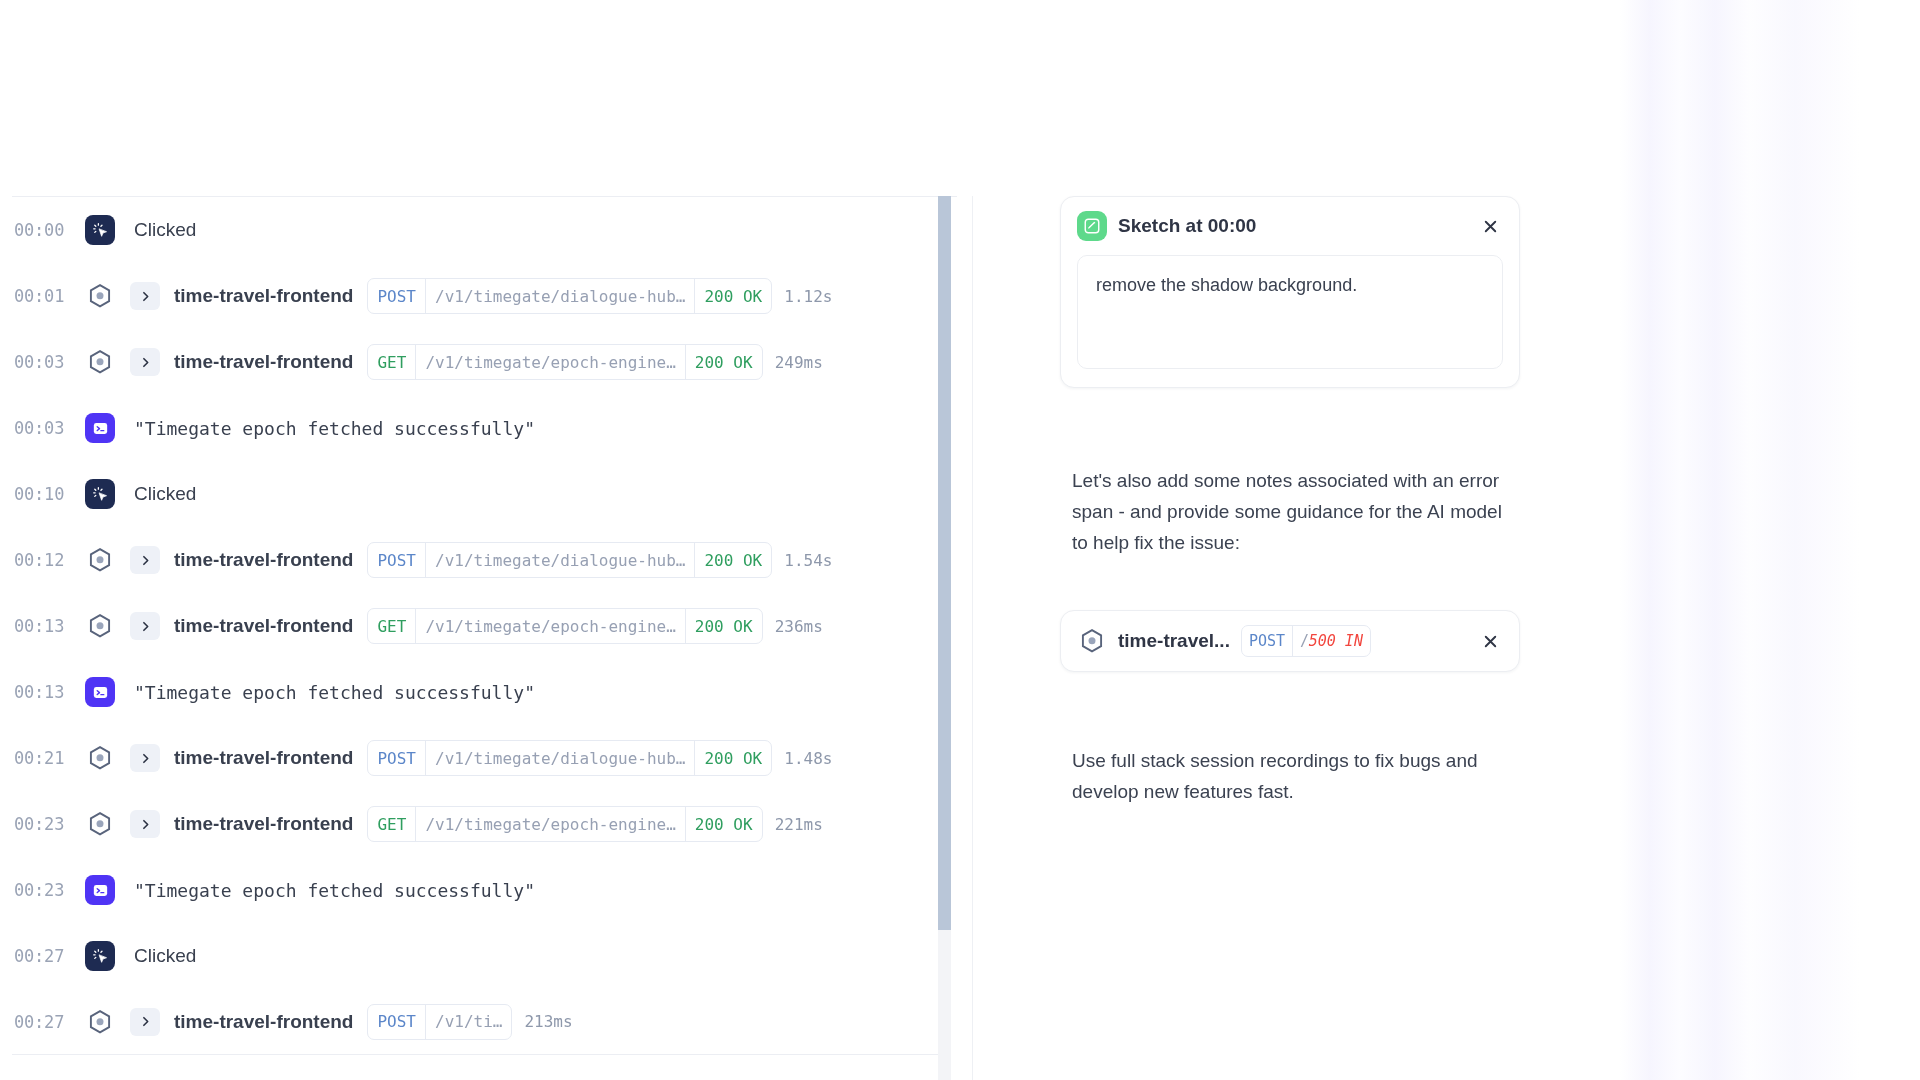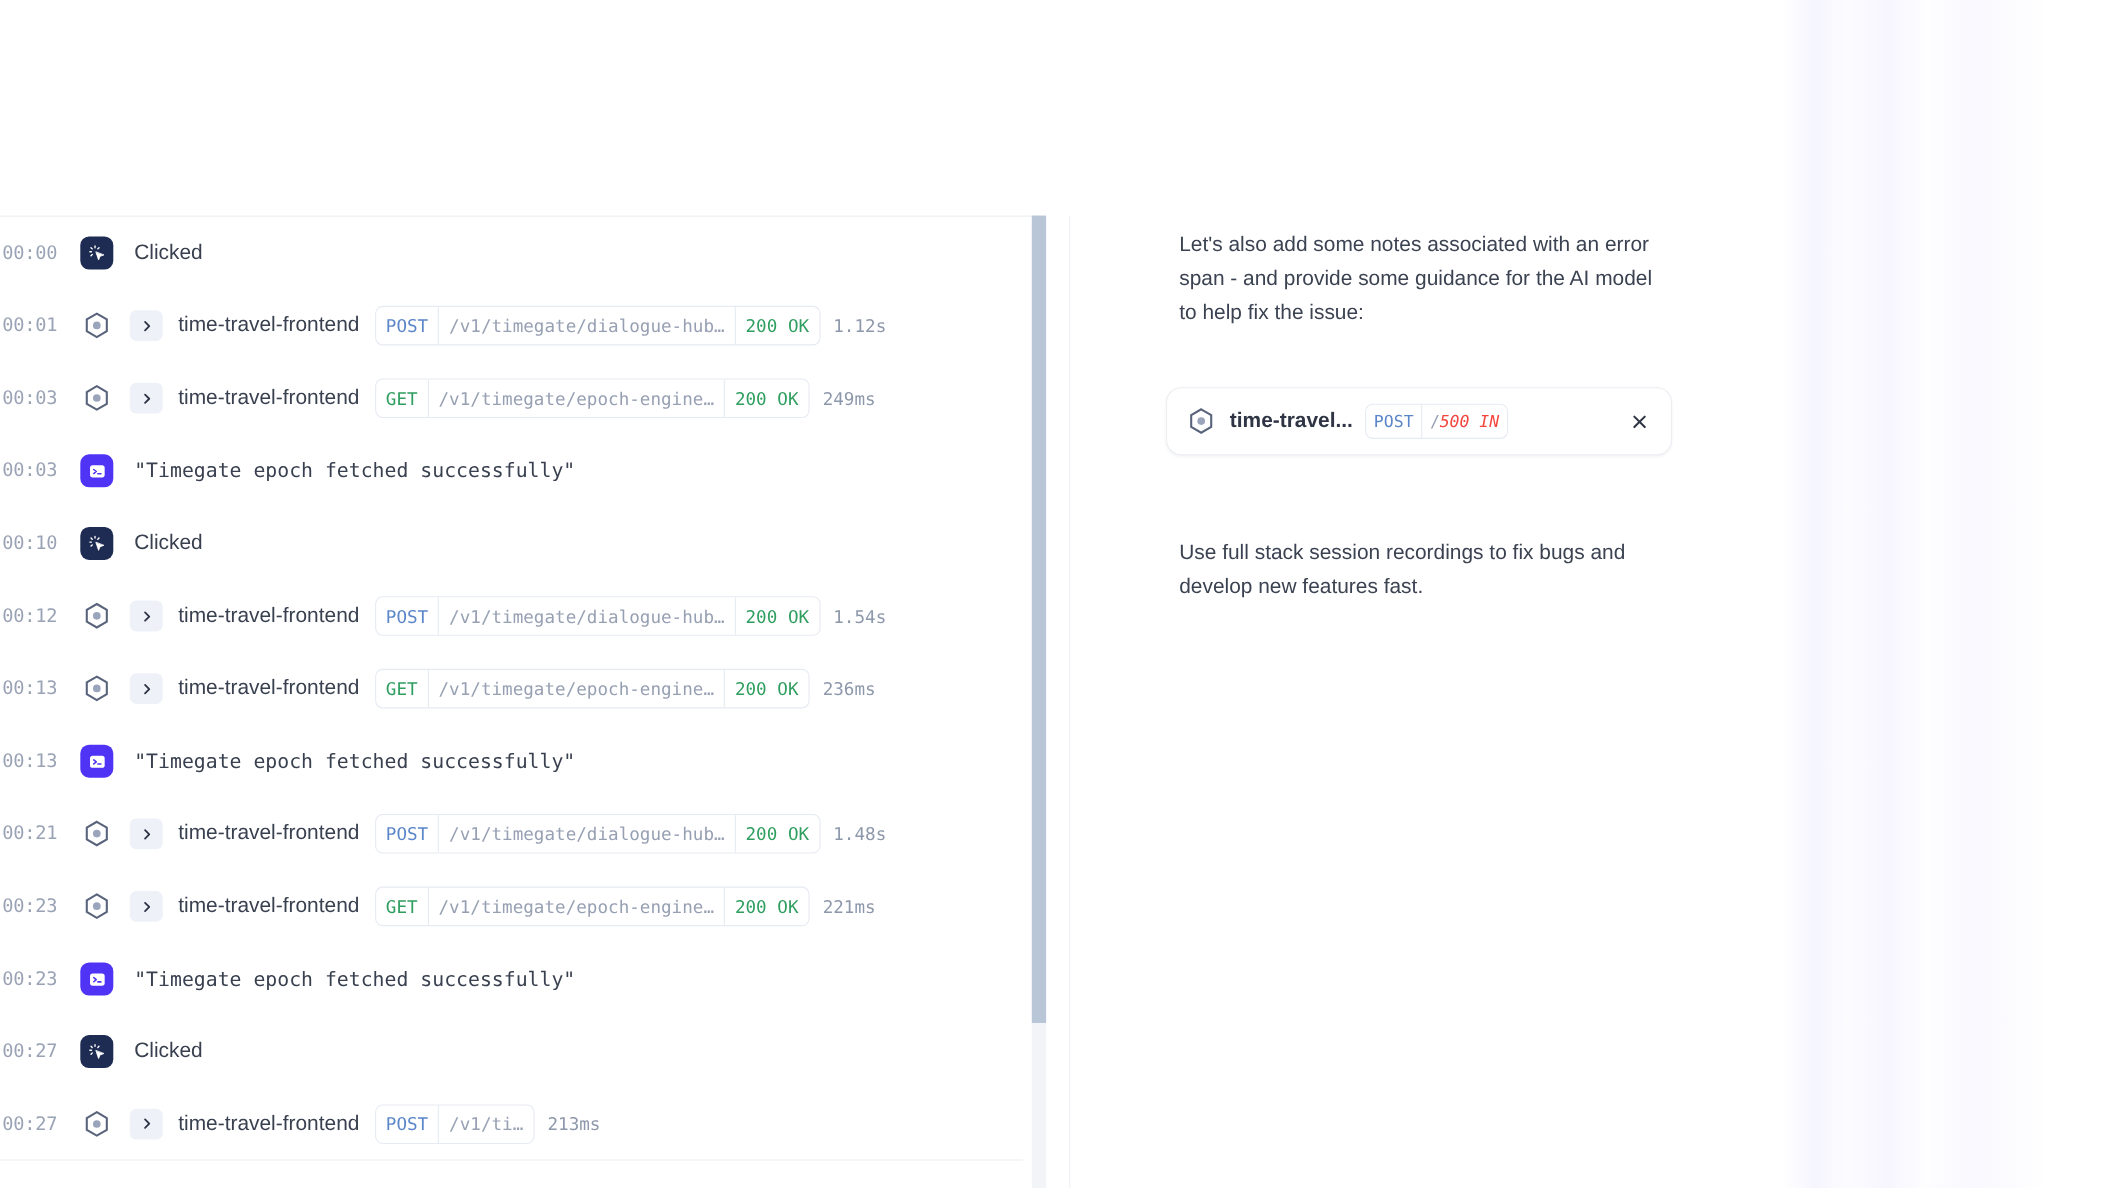--- a/index.html
+++ b/index.html
@@ -36,21 +36,21 @@
         rgba(252,252,255,0.45) 130px,
         rgba(246,245,254,0.7) 175px,
         rgba(255,255,255,0.2) 240px,
         rgba(255,255,255,0) 300px);
     pointer-events: none;
   }
 
   
   .timeline-panel {
     position: absolute;
-    left: 0;
+    left: 12px;
     top: 196px;
     width: 945px;
     height: 884px;
     background: #ffffff;
     border-top: 1px solid #eceef3;
     overflow: hidden;
   }
 
   .timeline-rows {
     position: absolute;
@@ -134,21 +134,21 @@
     display: flex;
     align-items: center;
     justify-content: center;
     cursor: pointer;
   }
   .tl-chevron svg { display: block; }
 
   .tl-service {
     font-family: "Liberation Sans", sans-serif;
     font-size: 19px;
-    font-weight: 400;
+    font-weight: 700;
     color: #39404f;
     white-space: nowrap;
     margin-right: 14px;
   }
 
   .req-pill {
     display: flex;
     align-items: stretch;
     height: 34px;
     border: 1px solid #e6eaf2;
@@ -569,20 +569,37 @@
         </div>
       </div>
   </div>
 
   <div class="tl-scroll-track"></div>
   <div class="tl-scroll-thumb" style="height: 734px;"></div>
   <div class="panel-divider"></div>
 
   <div class="notes-panel">
 
+    <div class="note-card" style="margin-bottom:78px;">
+      <div class="note-head">
+        <span class="sketch-badge">
+          <svg width="18" height="18" viewBox="0 0 24 24" fill="none" stroke="#ffffff" stroke-width="1.9" stroke-linecap="round" stroke-linejoin="round">
+            <rect x="3" y="3" width="18" height="18" rx="4"></rect>
+            <path d="M15.5 8.2 8.6 15.1l-1.9.6.6-1.9 6.9-6.9a1.2 1.2 0 0 1 1.7 0l.1.1a1.2 1.2 0 0 1 0 1.7z" fill="#ffffff" stroke="none"></path>
+          </svg>
+        </span>
+        <span class="note-head-title">Sketch at 00:00</span>
+        <span class="note-close">
+          <svg width="19" height="19" viewBox="0 0 24 24" fill="none" stroke="#2f3545" stroke-width="2.4" stroke-linecap="round">
+            <path d="M6 6 L18 18 M18 6 L6 18"></path>
+          </svg>
+        </span>
+      </div>
+      <div class="note-body tall">remove the shadow background.</div>
+    </div>
 
     <p class="notes-para" style="margin-bottom:52px;">Let's also add some notes associated with an error span - and provide some guidance for the AI model to help fix the issue:</p>
 
     <div class="note-card" style="margin-bottom:74px;">
       <div class="note-head">
         <span class="icon-hex">
           <svg width="28" height="28" viewBox="0 0 28 28" fill="none">
             <path d="M14 3.1 L23.1 8.4 L23.1 19.1 L14 24.4 L4.9 19.1 L4.9 8.4 Z" stroke="#59647c" stroke-width="1.9" fill="none"></path>
             <circle cx="14" cy="13.8" r="3.5" fill="#9aa5bb"></circle>
           </svg>

